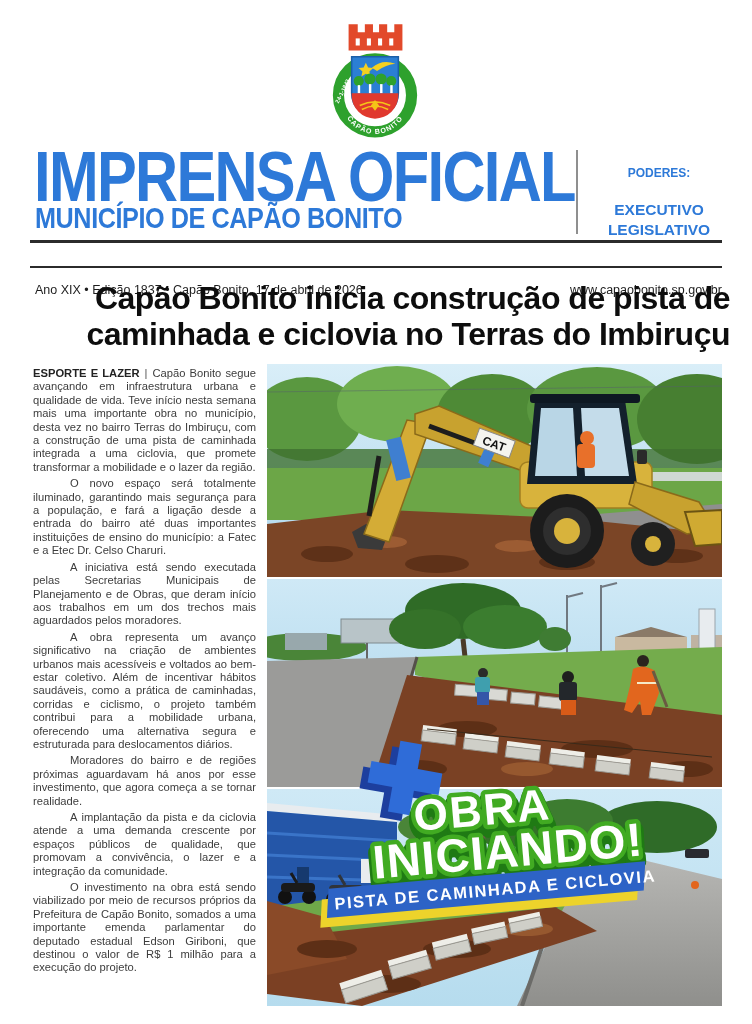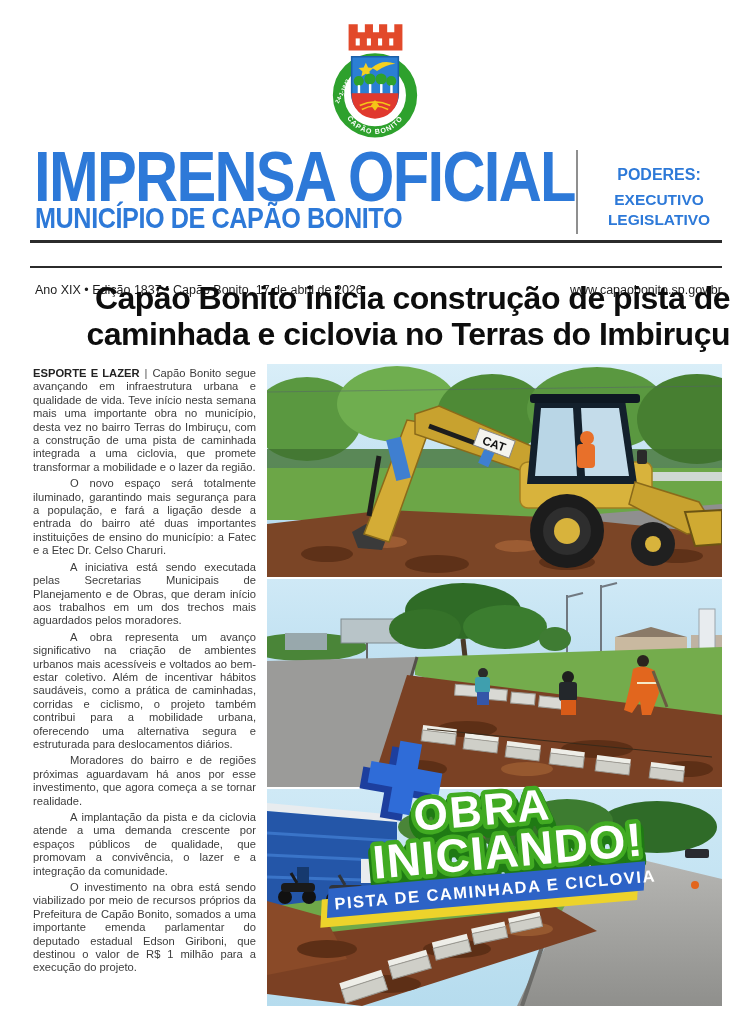--- a/index.html
+++ b/index.html
@@ -11,21 +11,21 @@
   .crest{position:absolute;left:319px;top:12px;}
   .mast-title{position:absolute;left:34px;top:141px;font-size:71px;font-weight:bold;
               color:#2d79d8;line-height:1;white-space:nowrap;letter-spacing:-2px;
               transform:scaleX(0.84);transform-origin:left top;}
   .mast-subtitle{position:absolute;left:35px;top:203px;font-size:30px;font-weight:bold;
               color:#2d79d8;line-height:1;white-space:nowrap;letter-spacing:-0.5px;
               transform:scaleX(0.84);transform-origin:left top;}
   .mast-divider{position:absolute;left:576px;top:150px;width:2px;height:84px;background:#8f8f8f;}
   .powers{position:absolute;left:586px;top:166px;width:146px;text-align:center;
           color:#2d79d8;font-weight:bold;}
-  .powers-label{font-size:16px;margin-bottom:6px;}
+  .powers-label{font-size:12px;margin-bottom:20px;}
   .powers-item{font-size:15.5px;line-height:20px;}
 
   .rule-thick{position:absolute;left:30px;width:692px;top:240px;height:3px;background:#2b2b2b;}
   .address{position:absolute;left:35px;top:248px;font-size:12.5px;color:#1d1d1d;}
   .rule-thin{position:absolute;left:30px;width:692px;top:266px;height:1.5px;background:#2b2b2b;}
   .edition-row{position:absolute;left:35px;top:271px;width:687px;display:flex;
                justify-content:space-between;font-size:12.5px;color:#1d1d1d;margin-top:12px;}
   .website{color:#1d1d1d;text-decoration:none;}
 
   

